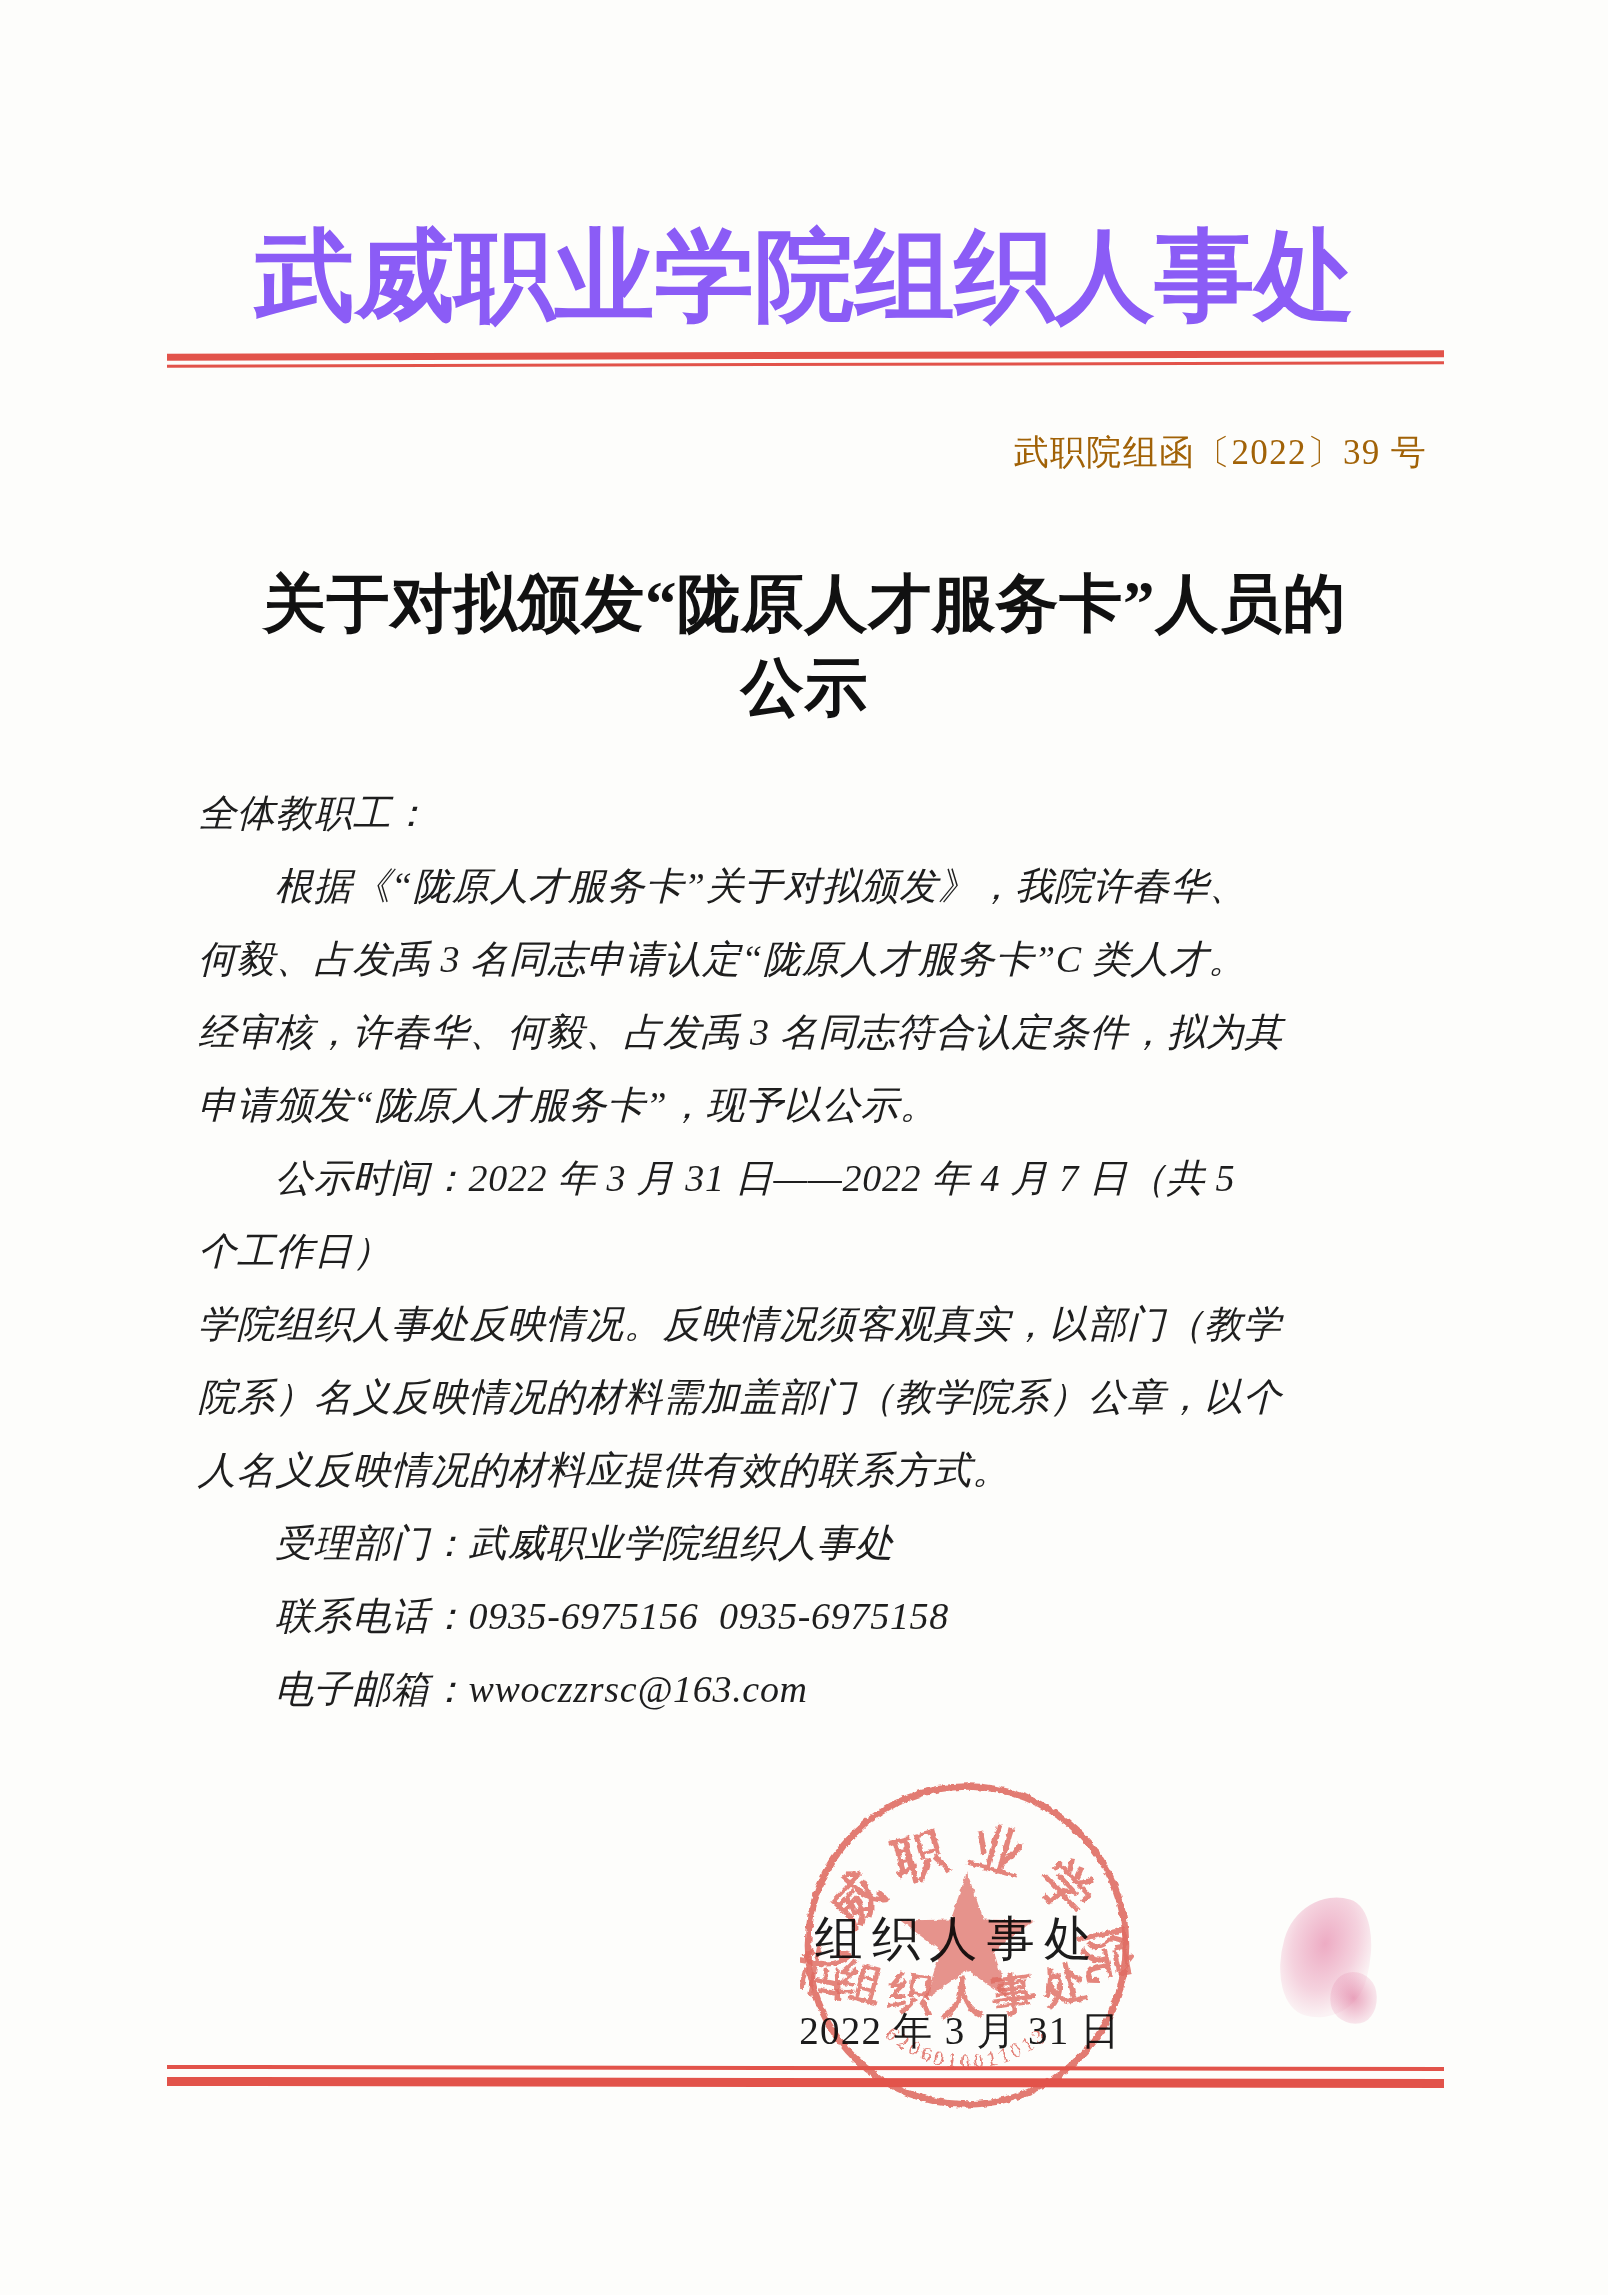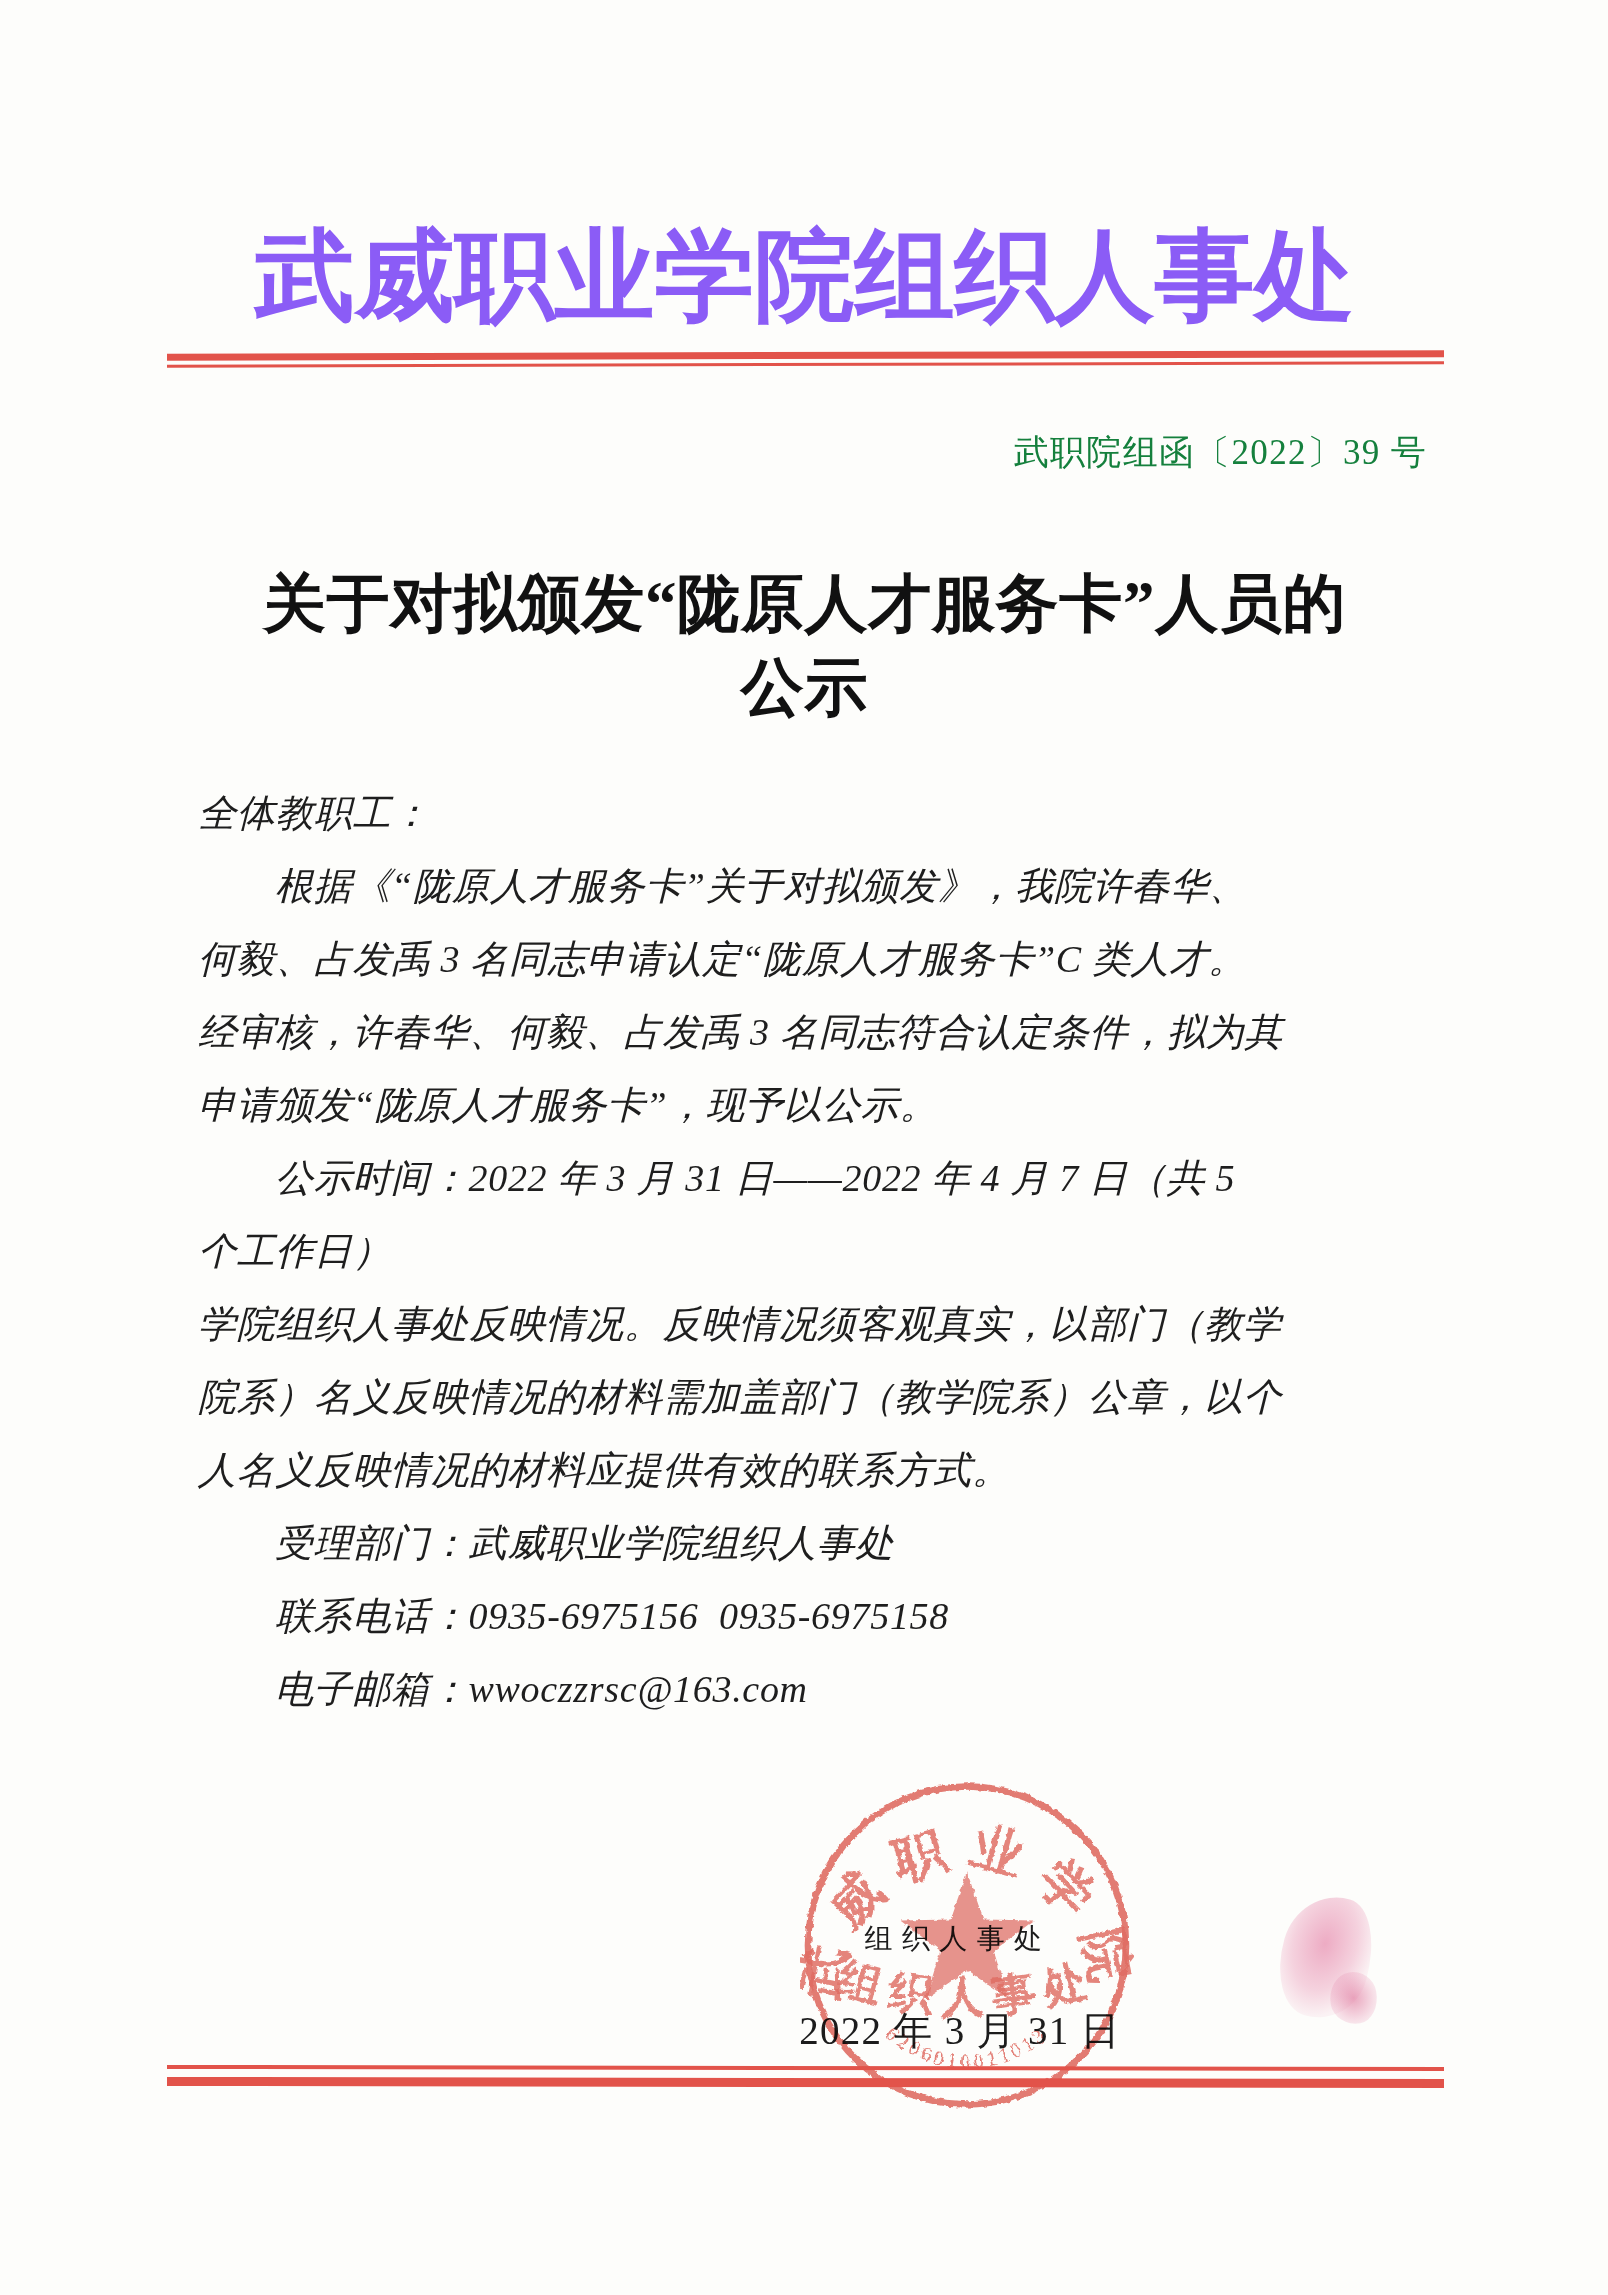--- a/index.html
+++ b/index.html
@@ -21,21 +21,21 @@
   }
   .rule{position:absolute;left:167px;width:1277px;background:#e2534a;}
   .rule-top-thick{top:352px;height:6.7px;transform:rotate(-0.15deg);}
   .rule-top-thin{top:363px;height:3.3px;transform:rotate(-0.15deg);}
   .rule-bottom-thin{top:2066px;height:4px;transform:rotate(0.1deg);}
   .rule-bottom-thick{top:2078px;height:8.7px;transform:rotate(0.1deg);}
   .doc-number{
     position:absolute;top:431px;right:182px;
     font-size:35px;line-height:43px;
     letter-spacing:1.3px;
-    color:#15803d;
+    color:#a16207;
     white-space:pre;
   }
   .doc-title{
     position:absolute;top:562px;left:0;width:100%;
     text-align:center;
     font-size:63px;line-height:84px;
     font-weight:700;color:#111;
     letter-spacing:0.7px;
   }
   .body-block{
@@ -45,21 +45,21 @@
   .body-line{
     height:73px;line-height:73px;
     white-space:pre;
     letter-spacing:0.7px;
     font-style:italic;
   }
   .body-line.indent{padding-left:77px;}
   .signature{
     position:absolute;top:1915px;left:958px;
     transform:translateX(-50%);
-    font-size:28px;line-height:47px;
+    font-size:48px;line-height:47px;
     letter-spacing:9.4px;white-space:pre;color:#1c1c1c;
   }
   .sign-date{
     position:absolute;top:1996px;left:960px;
     transform:translateX(-50%);
     font-size:39px;line-height:45px;
     letter-spacing:1.3px;white-space:pre;color:#1c1c1c;margin-top:12px;
   }
   .seal{
     position:absolute;top:1775px;left:800px;

